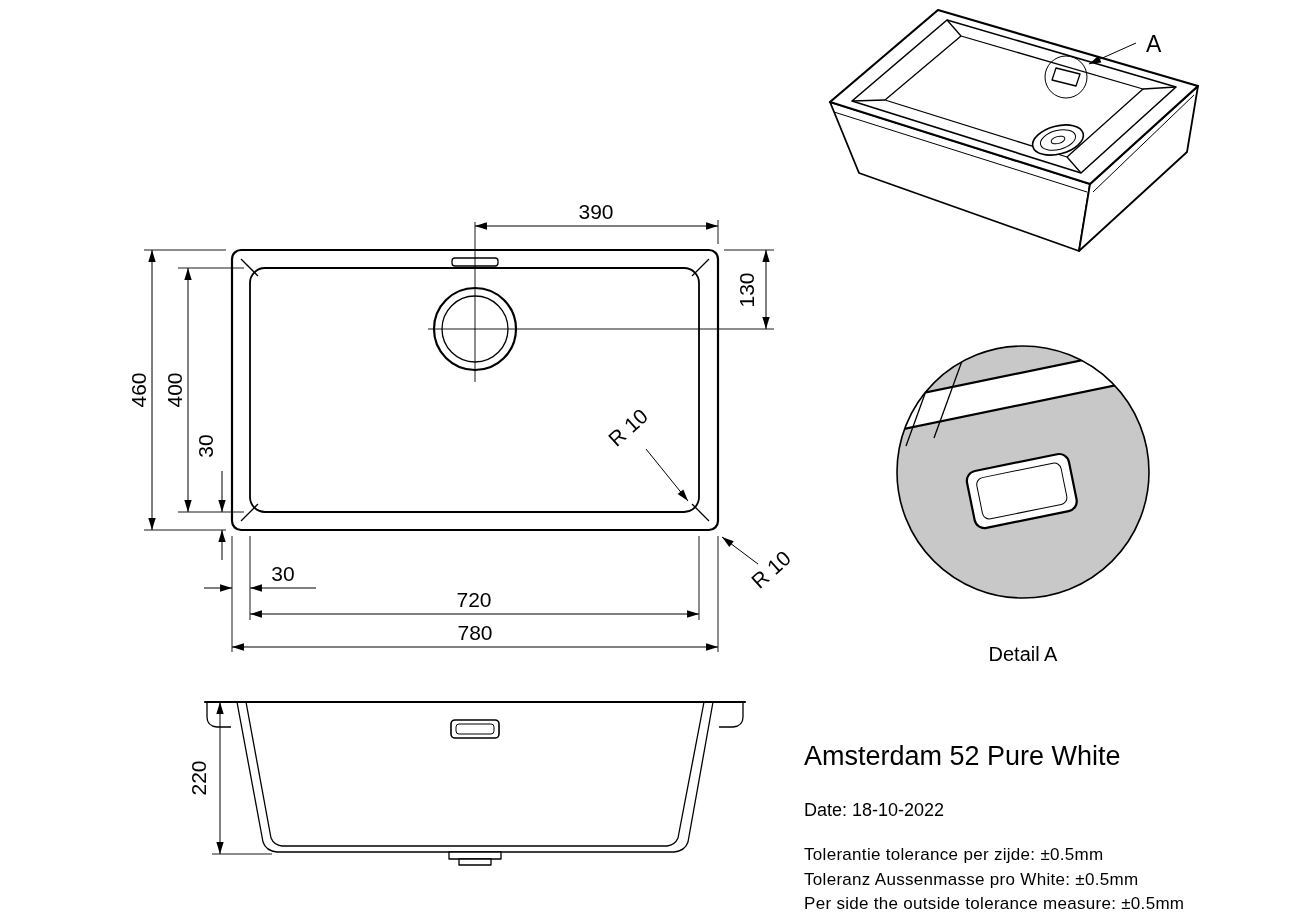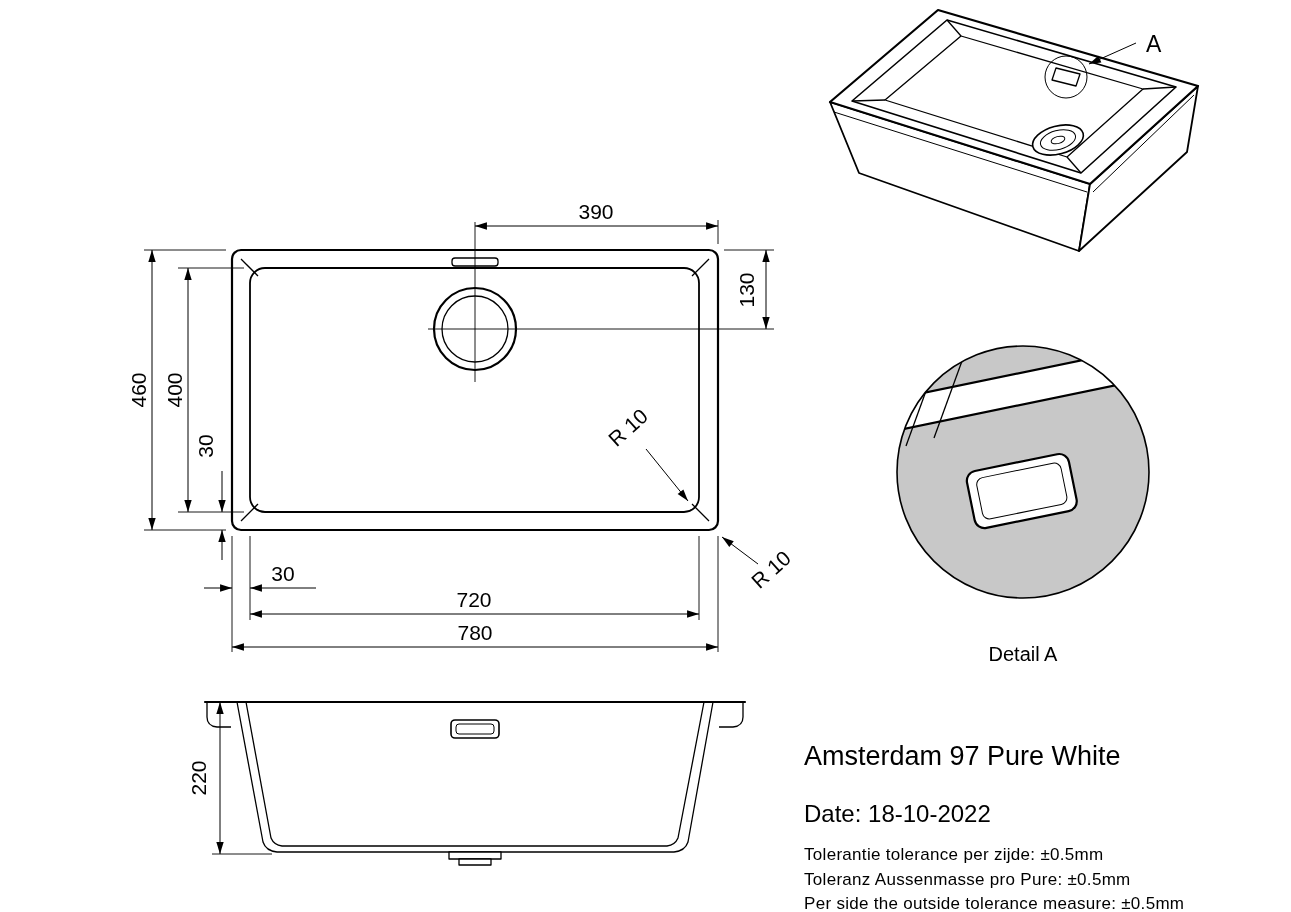--- a/index.html
+++ b/index.html
@@ -12,21 +12,21 @@
   .w16{stroke:#000;stroke-width:1.6;fill:none;stroke-linejoin:round;}
   .w13{stroke:#000;stroke-width:1.3;fill:none;stroke-linejoin:round;}
   .w1{stroke:#000;stroke-width:1;fill:none;}
   .ext{stroke:#000;stroke-width:0.9;fill:none;}
   .fw{fill:#ffffff;}
   .dimtext{font-family:"Liberation Sans",sans-serif;font-size:21px;fill:#000;}
   .marktext{font-family:"Liberation Sans",sans-serif;font-size:23px;fill:#000;}
   .captext{font-family:"Liberation Sans",sans-serif;font-size:20px;fill:#000;}
   
   .product-name{position:absolute;left:804px;top:741px;font-size:27px;}
-  .date-line{position:absolute;left:804px;top:800px;font-size:24px;}
+  .date-line{position:absolute;left:804px;top:800px;font-size:18px;}
   .tolerances{position:absolute;left:804px;top:843px;font-size:17px;line-height:24.5px;letter-spacing:0.3px;}
 </style>
 </head>
 <body>
 
 <div class="canvas">
 
 <svg width="1291" height="912" viewBox="0 0 1291 912">
   <defs>
     <marker id="arr" viewBox="0 0 12 8" refX="11.5" refY="4" markerWidth="13" markerHeight="9" orient="auto-start-reverse" markerUnits="userSpaceOnUse">
@@ -156,21 +156,21 @@
       <g transform="rotate(-11.5 1022 492)">
         <rect class="w22 fw" x="970" y="462" width="104" height="58" rx="10"></rect>
         <rect class="w1" x="979" y="470" width="86" height="42" rx="7"></rect>
       </g>
     </g>
     <circle class="w16" cx="1023" cy="472" r="126"></circle>
     <text class="captext" x="1023" y="661" text-anchor="middle">Detail A</text>
   </g>
 </svg>
 
-  <div class="product-name">Amsterdam 97 Pure White</div>
+  <div class="product-name">Amsterdam 52 Pure White</div>
   <div class="date-line">Date: 18-10-2022</div>
   <div class="tolerances">
     <div>Tolerantie tolerance per zijde: ±0.5mm</div>
-    <div>Toleranz Aussenmasse pro Pure: ±0.5mm</div>
+    <div>Toleranz Aussenmasse pro White: ±0.5mm</div>
     <div>Per side the outside tolerance measure: ±0.5mm</div>
   </div>
 
 </div>
 
 </body></html>

